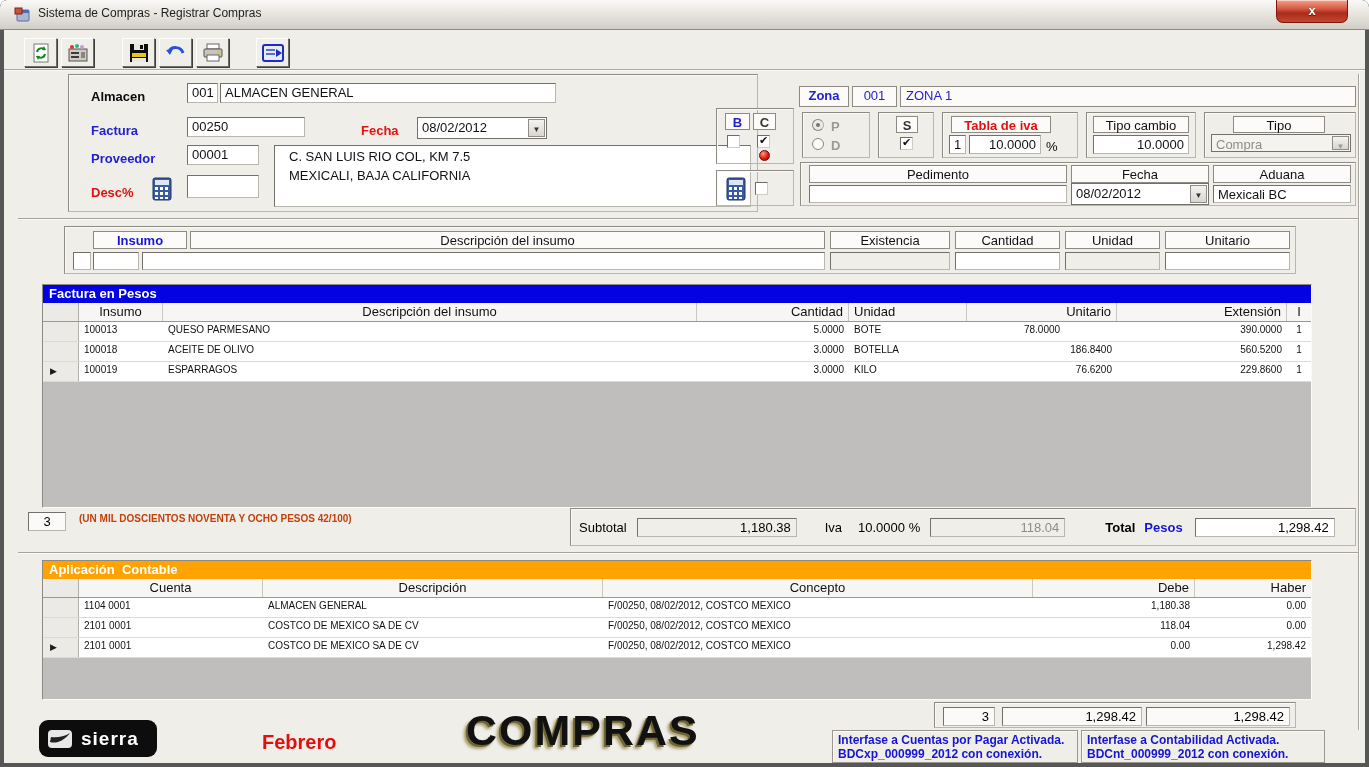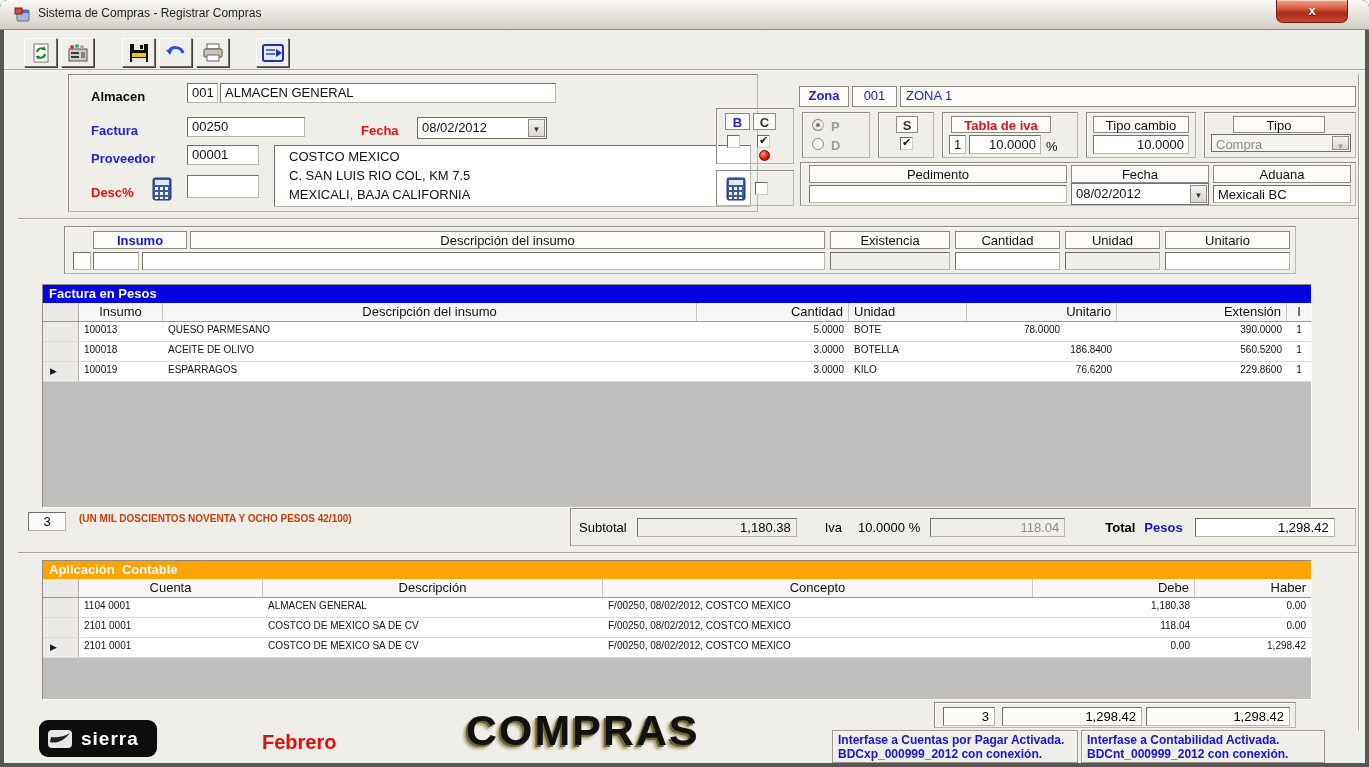--- a/index.html
+++ b/index.html
@@ -179,21 +179,20 @@
       <div class="box" style="left:118px; top:42px; width:118px; height:20px;">00250</div>
       <div class="lbl red" style="left:292px; top:48px;">Fecha</div>
       <div class="dd" style="left:348px; top:42px; width:130px; height:22px;">
         <span>08/02/2012</span>
         <span class="arrowbtn"></span>
       </div>
 
       <div class="lbl blue" style="left:22px; top:76px;">Proveedor</div>
       <div class="box" style="left:118px; top:70px; width:72px; height:20px;">00001</div>
       <div class="box" style="left:205px; top:70px; width:477px; height:62px; line-height:19px;">
-        <div style="padding-left:10px">COSTCO MEXICO</div>
         <div style="padding-left:10px">C. SAN LUIS RIO COL, KM 7.5</div>
         <div style="padding-left:10px">MEXICALI, BAJA CALIFORNIA</div>
       </div>
 
       <div class="lbl red" style="left:22px; top:110px;">Desc%</div>
       <svg style="position:absolute; left:83px; top:102px;" width="20" height="24" viewBox="0 0 20 24">
         <rect x="1" y="1" width="18" height="22" rx="2" fill="#3A5BA0" stroke="#1E3566"></rect>
         <rect x="3" y="3" width="14" height="5" fill="#DCE6F5"></rect>
         <g fill="#fff">
             <rect x="3" y="10" width="3" height="3"></rect>

